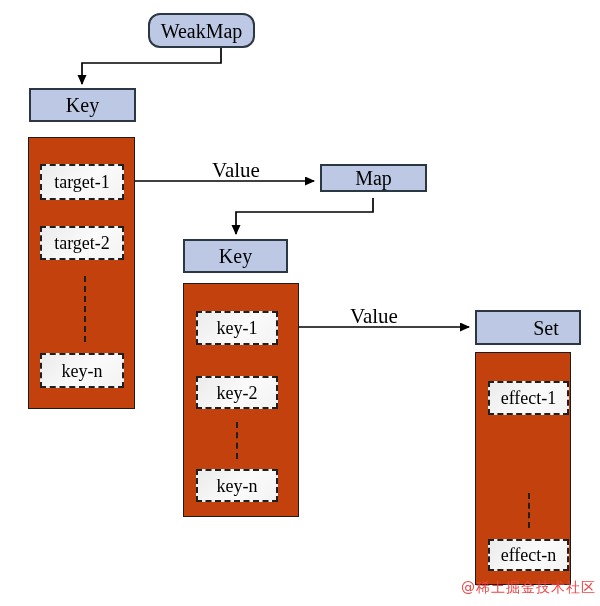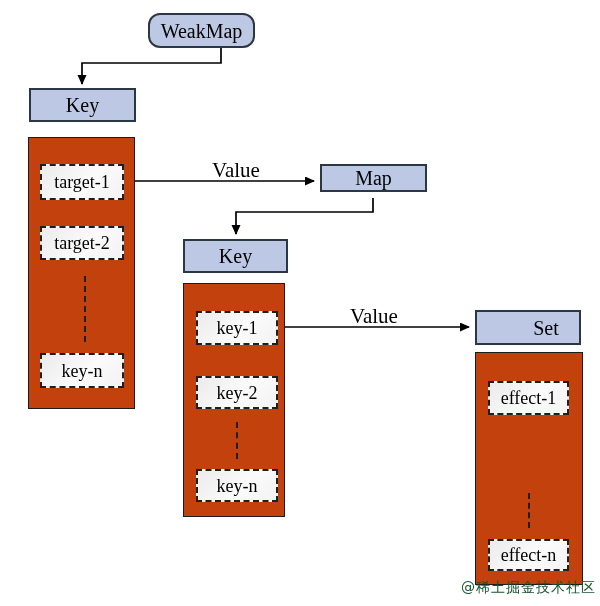--- a/index.html
+++ b/index.html
@@ -21,21 +21,21 @@
   .dashed-item{
     position:absolute;box-sizing:border-box;
     border:2px dashed #1f1f1f;
     background:linear-gradient(135deg,#ebebeb 0%,#fbfbfb 55%,#f3f3f3 100%);
     display:flex;align-items:center;justify-content:center;
     font-size:18px;line-height:1;
   }
   .vdash{position:absolute;width:0;border-left:2px dashed #1f1f1f;}
   .edge-label{position:absolute;font-size:21px;text-align:center;line-height:1;}
   .watermark{
-    position:absolute;font-size:14px;letter-spacing:1px;color:#14532d;
+    position:absolute;font-size:14px;letter-spacing:1px;color:#ef4444;
     font-family:"DejaVu Sans","Liberation Sans",sans-serif;white-space:nowrap;
   }
 </style>
 </head>
 <body>
 
 <div class="canvas">
 
   <svg class="edges" viewBox="0 0 600 606">
     <defs>
@@ -58,28 +58,28 @@
   <div class="edge-label" style="left:205px;top:160px;width:62px;">Value</div>
   <div class="edge-label" style="left:343px;top:306px;width:62px;">Value</div>
 
   <div class="container-box" style="left:28px;top:137px;width:107px;height:272px;">
     <div class="dashed-item" style="left:11px;top:26px;width:84px;height:36px;">target-1</div>
     <div class="dashed-item" style="left:11px;top:88px;width:84px;height:34px;">target-2</div>
     <div class="vdash" style="left:55px;top:138px;height:66px;"></div>
     <div class="dashed-item" style="left:11px;top:215px;width:84px;height:35px;">key-n</div>
   </div>
 
-  <div class="container-box" style="left:183px;top:283px;width:102px;height:234px;">
+  <div class="container-box" style="left:183px;top:283px;width:116px;height:234px;">
     <div class="dashed-item" style="left:12px;top:27px;width:82px;height:34px;">key-1</div>
     <div class="dashed-item" style="left:12px;top:92px;width:82px;height:33px;">key-2</div>
     <div class="vdash" style="left:52px;top:138px;height:37px;"></div>
     <div class="dashed-item" style="left:12px;top:185px;width:82px;height:33px;">key-n</div>
   </div>
 
-  <div class="container-box" style="left:475px;top:352px;width:108px;height:233px;padding-left:8px;">
+  <div class="container-box" style="left:475px;top:352px;width:96px;height:233px;padding-left:8px;">
     <div class="dashed-item" style="left:12px;top:28px;width:81px;height:34px;">effect-1</div>
     <div class="vdash" style="left:52px;top:140px;height:35px;"></div>
     <div class="dashed-item" style="left:12px;top:186px;width:81px;height:32px;">effect-n</div>
   </div>
 
   <div class="watermark" style="left:461px;top:579px;">@稀土掘金技术社区</div>
 
 </div>
 
 </body></html>

